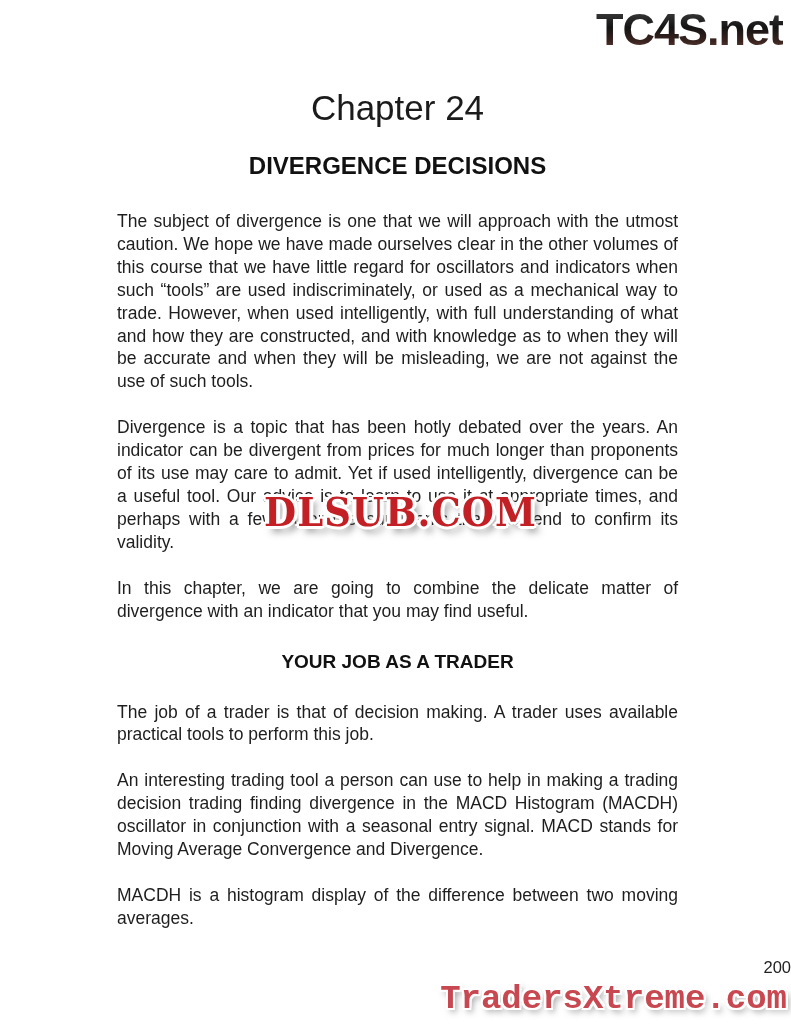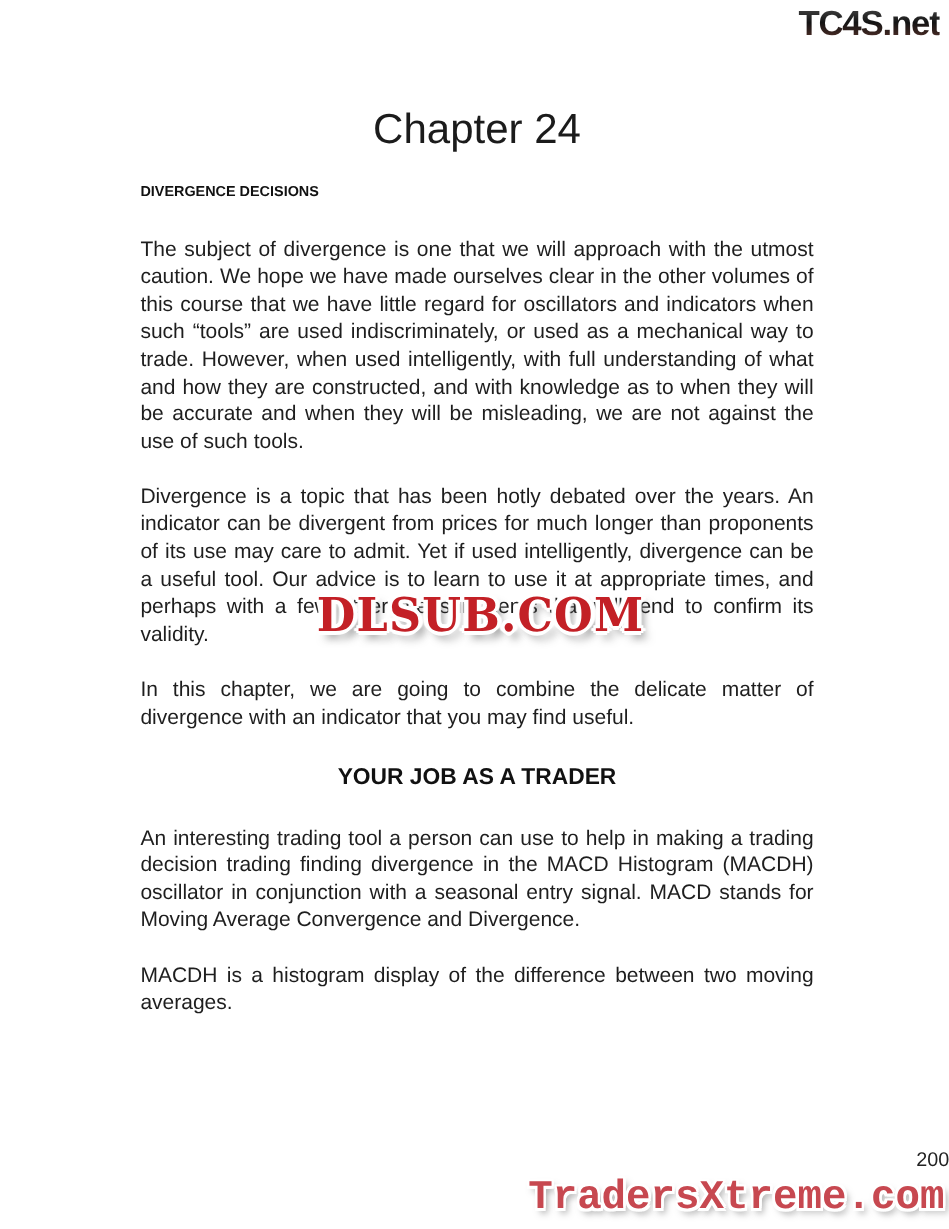--- a/index.html
+++ b/index.html
@@ -17,21 +17,21 @@
     color: #1e1e1e;
   }
 
   
   .tc4s-logo {
     position: absolute;
     top: 4px;
     right: 8px;
     font-family: "Liberation Sans", sans-serif;
     font-weight: bold;
-    font-size: 29px;
+    font-size: 45px;
     letter-spacing: -1px;
     background: linear-gradient(180deg, #4d4d4d 0%, #141414 45%, #3a2420 72%, #86564b 100%);
     -webkit-background-clip: text;
     background-clip: text;
     color: transparent;
     text-shadow: none;
     margin-left: 38px;
   }
 
   .content {
@@ -42,23 +42,23 @@
   }
 
   .chapter-title {
     font-size: 35px;
     font-weight: normal;
     text-align: center;
     margin: 0 0 24px 0;
     color: #1b1b1b;
   }
   .section-title {
-    font-size: 12px;
+    font-size: 24px;
     font-weight: bold;
-    text-align: left;
+    text-align: center;
     margin: 0 0 30px 0;
     color: #111;
   }
   .sub-heading {
     font-size: 19px;
     font-weight: bold;
     text-align: center;
     margin: 28px 0 28px 0;
     color: #111;
   }
@@ -137,20 +137,21 @@
     <h2 class="section-title">DIVERGENCE DECISIONS</h2>
 
     <p>The subject of divergence is one that we will approach with the utmost caution.  We hope we have made ourselves clear in the other volumes of this course that we have little regard for oscillators and indicators when such “tools” are used indiscriminately, or used as a mechanical way to trade.  However, when used intelligently, with full understanding of what and how they are constructed, and with knowledge as to when they will be accurate and when they will be misleading, we are not against the use of such tools.</p>
 
     <p>Divergence is a topic that has been hotly debated over the years.  An indicator can be divergent from prices for much longer than proponents of its use may care to admit.  Yet if used intelligently, divergence can be a useful tool.  Our advice is to learn to use it at appropriate times, and perhaps with a few other measurements that will tend to confirm its validity.</p>
 
     <p>In this chapter, we are going to combine the delicate matter of divergence with an indicator that you may find useful.</p>
 
     <h3 class="sub-heading">YOUR JOB AS A TRADER</h3>
 
+    <p>The job of a trader is that of decision making.  A trader uses available practical tools to perform this job.</p>
 
     <p>An interesting trading tool a person can use to help in making a trading decision trading finding divergence in the MACD Histogram (MACDH) oscillator in conjunction with a seasonal entry signal.  MACD stands for Moving Average Convergence and Divergence.</p>
 
     <p>MACDH is a histogram display of the difference between two moving averages.</p>
   </div>
 
   <div class="watermark">DLSUB.COM</div>
 
   <div class="page-number">200</div>
 

